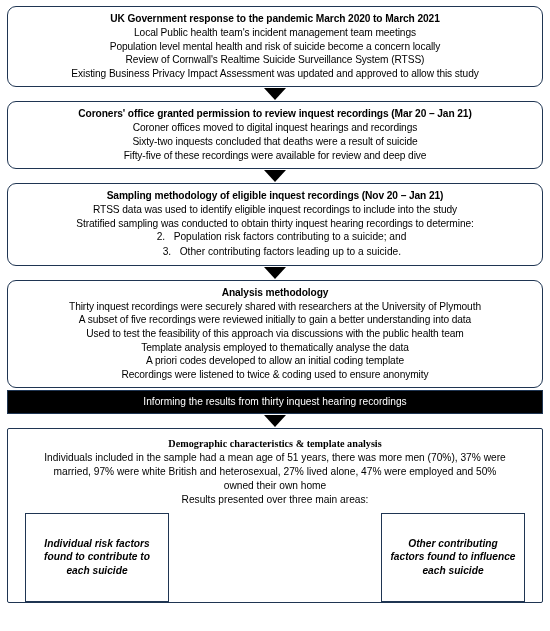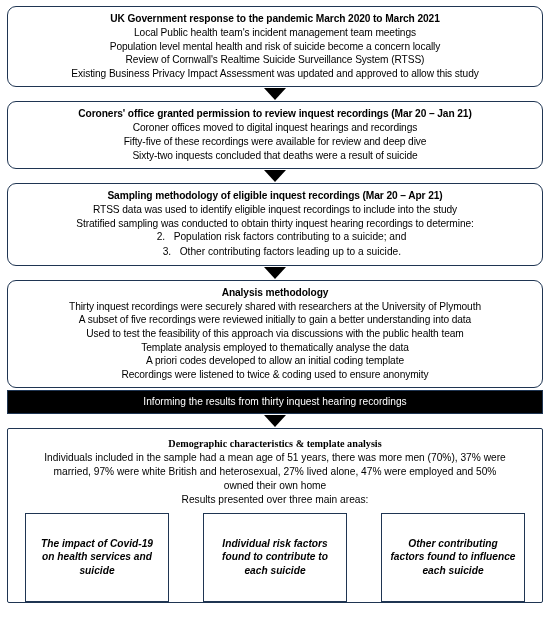--- a/index.html
+++ b/index.html
@@ -133,28 +133,28 @@
     <div class="line">Population level mental health and risk of suicide become a concern locally</div>
     <div class="line">Review of Cornwall's Realtime Suicide Surveillance System (RTSS)</div>
     <div class="line">Existing Business Privacy Impact Assessment was updated and approved to allow this study</div>
   </div>
 
   <div class="arrow"></div>
 
   <div class="node">
     <div class="title">Coroners' office granted permission to review inquest recordings (Mar 20 – Jan 21)</div>
     <div class="line">Coroner offices moved to digital inquest hearings and recordings</div>
+    <div class="line">Sixty-two inquests concluded that deaths were a result of suicide</div>
     <div class="line">Fifty-five of these recordings were available for review and deep dive</div>
-    <div class="line">Sixty-two inquests concluded that deaths were a result of suicide</div>
-  </div>
-
-  <div class="arrow"></div>
-
-  <div class="node">
-    <div class="title">Sampling methodology of eligible inquest recordings (Mar 20 – Apr 21)</div>
+  </div>
+
+  <div class="arrow"></div>
+
+  <div class="node">
+    <div class="title">Sampling methodology of eligible inquest recordings (Nov 20 – Jan 21)</div>
     <div class="line">RTSS data was used to identify eligible inquest recordings to include into the study</div>
     <div class="line">Stratified sampling was conducted to obtain thirty inquest hearing recordings to determine:</div>
     <div class="num-wrap">
       <div class="numbered">
         <div class="item item-2">
           <span class="num">2.</span><span>Population risk factors contributing to a suicide; and</span>
         </div>
         <div class="item item-3">
           <span class="num">3.</span><span>Other contributing factors leading up to a suicide.</span>
         </div>
@@ -180,23 +180,20 @@
 
   <div class="final">
     <div class="title">Demographic characteristics &amp; template analysis</div>
     <div class="body">Individuals included in the sample had a mean age of 51 years, there was more men (70%), 37% were</div>
     <div class="body">married, 97% were white British and heterosexual, 27% lived alone, 47% were employed and 50%</div>
     <div class="body">owned their own home</div>
     <div class="body">Results presented over three main areas:</div>
 
     <div class="subboxes">
       <div class="subbox">
-        <span>The impact of Covid-19 on health services and suicide</span>
-      </div>
-      <div class="subbox">
         <span>Individual risk factors found to contribute to each suicide</span>
       </div>
       <div class="subbox">
         <span>Other contributing factors found to influence each suicide</span>
       </div>
     </div>
   </div>
 
 </div>
 

